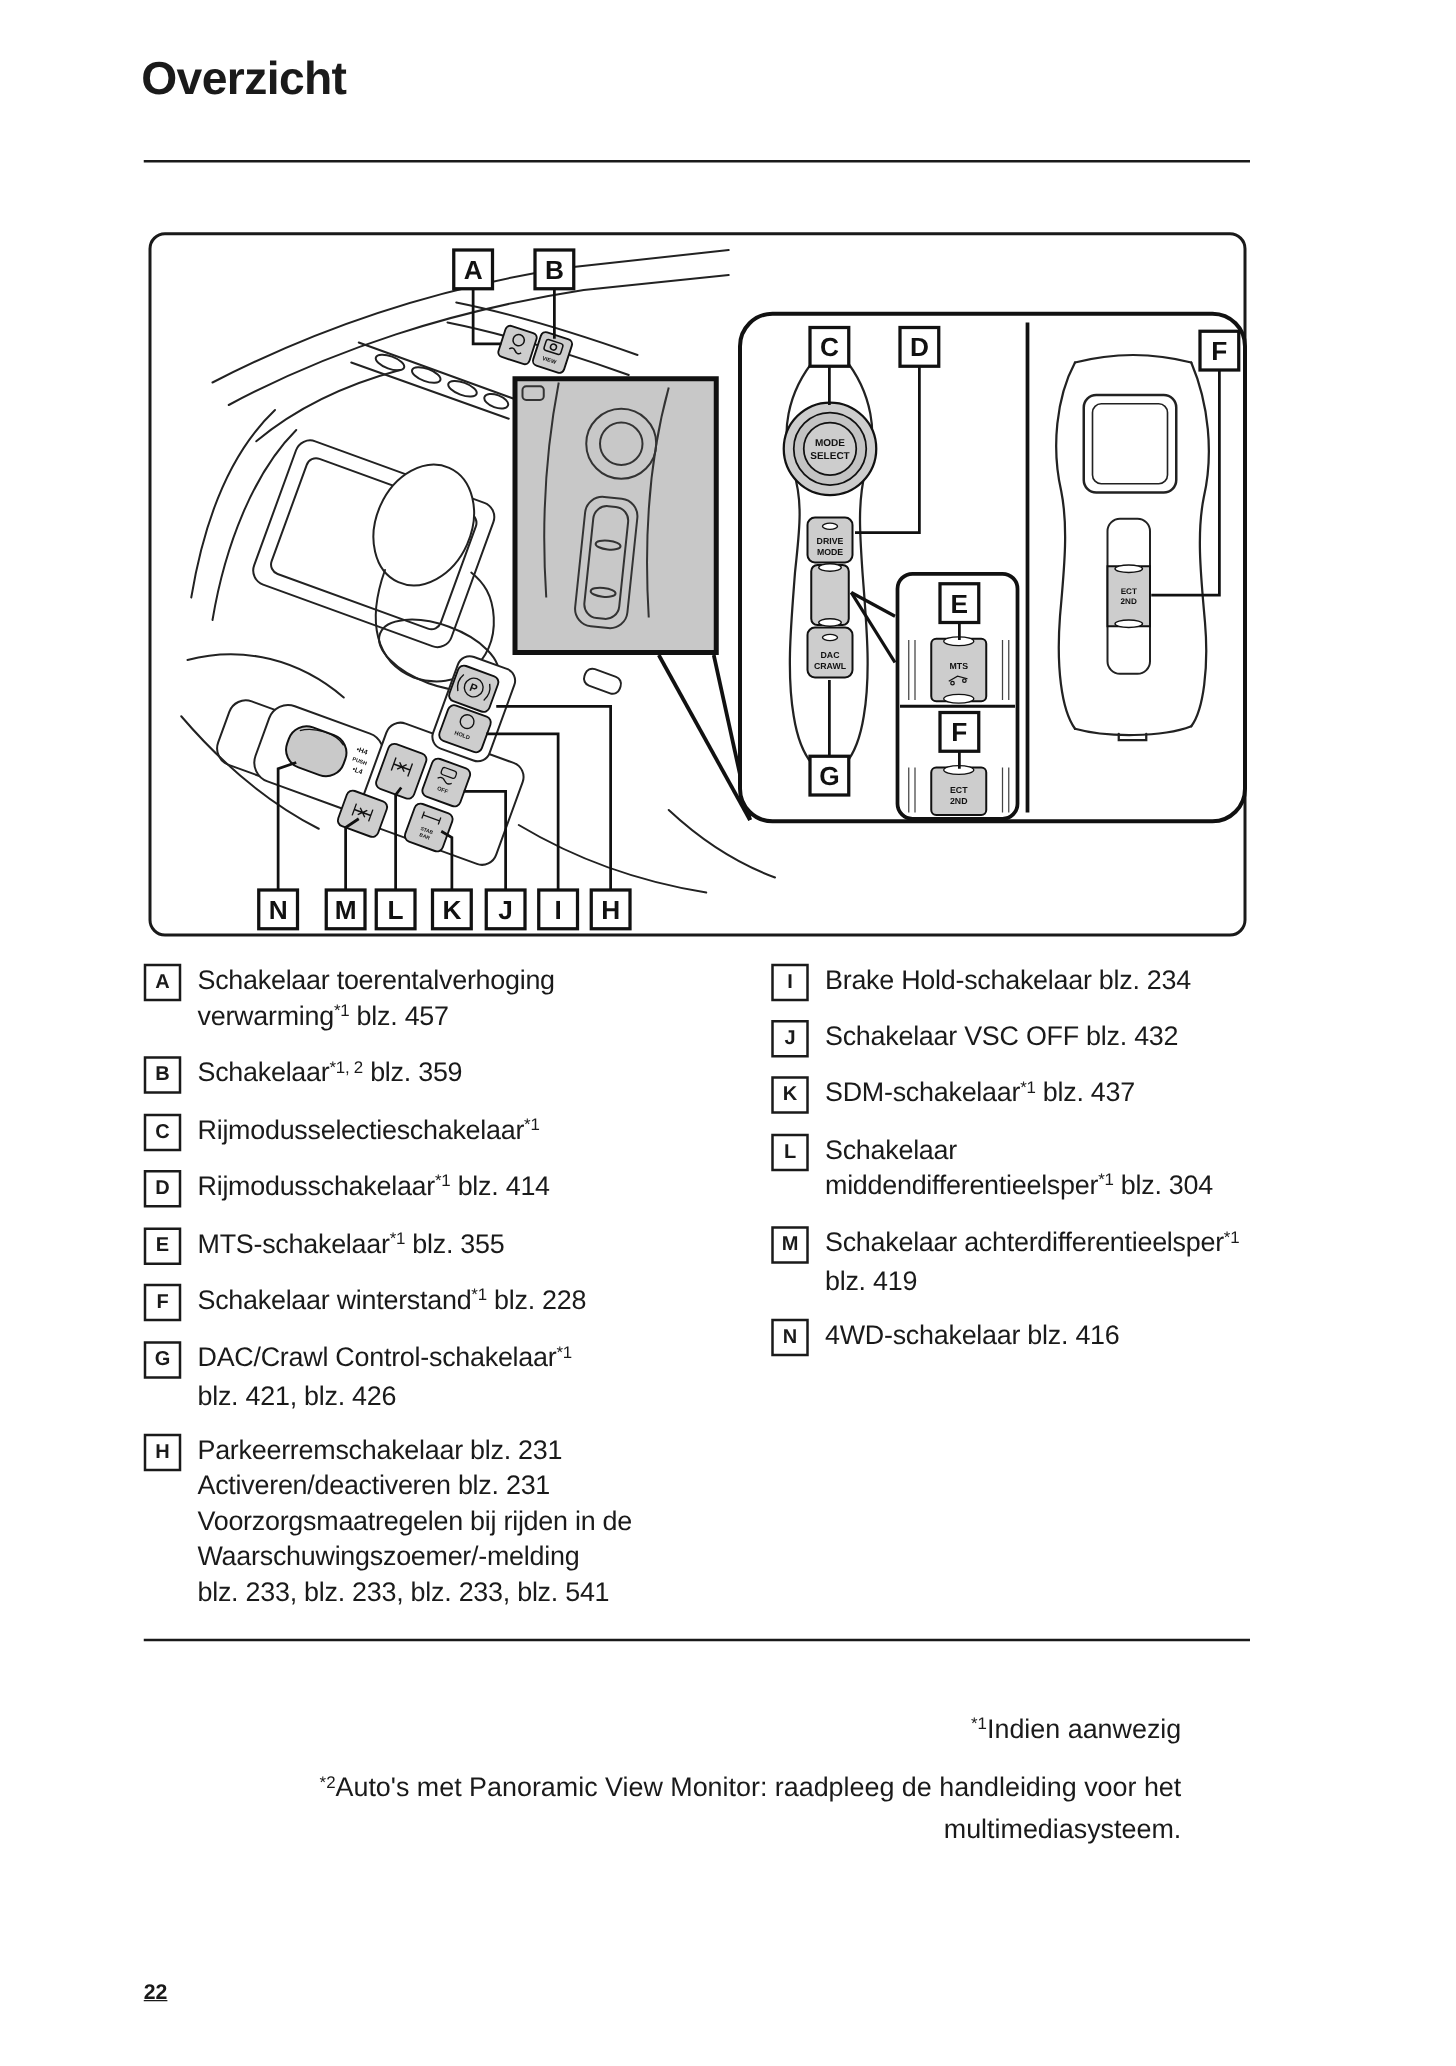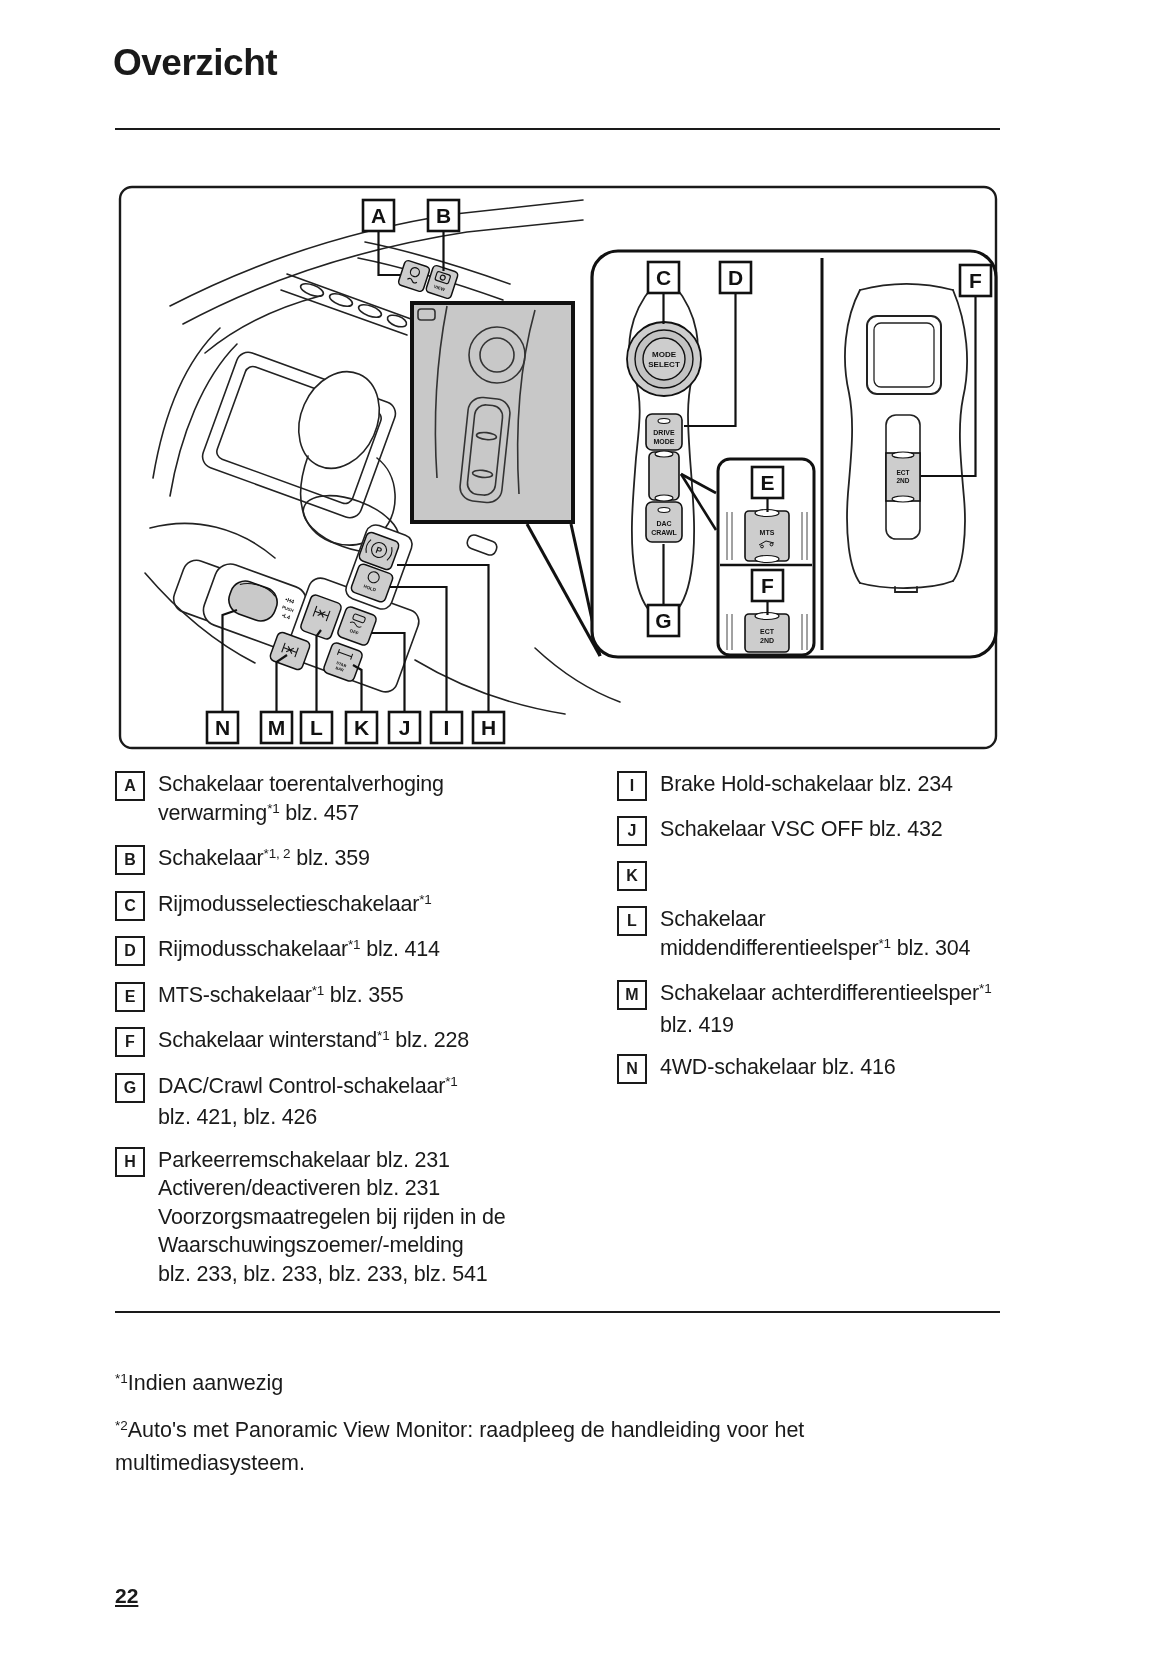--- a/index.html
+++ b/index.html
@@ -11,22 +11,22 @@
   #diagram{position:absolute;left:115px;top:178px;}
   #legend{position:absolute;left:115px;top:770px;width:885px;display:flex;}
   .col-left{width:502px;flex:0 0 auto;}
   .col-right{flex:1;}
   .lg-item{display:flex;margin-bottom:14px;}
   .lg-box{flex:0 0 auto;width:26px;height:26px;border:2px solid #1a1a1a;margin-right:13px;margin-top:1px;
           display:flex;align-items:center;justify-content:center;font-size:16px;font-weight:bold;}
   .lg-text{font-size:21.5px;line-height:28.5px;letter-spacing:-0.2px;}
   .sup{font-size:13.5px;position:relative;top:-7px;}
   #footnotes{position:absolute;left:115px;top:1368px;width:830px;font-size:21.5px;line-height:31px;}
-  .footnote{margin-bottom:14px;}
-  #pagenum{position:absolute;left:115px;top:1584px;font-size:21px;font-weight:bold;text-decoration:underline;}
+  .footnote{margin-bottom:14px;text-align:right;}
+  #pagenum{position:absolute;left:115px;top:1584px;font-size:17px;font-weight:bold;text-decoration:underline;}
   svg text{font-family:"Liberation Sans",sans-serif;}
   .lblbox{fill:#fff;stroke:#111;stroke-width:2.6px;}
   .lbltxt{font-size:21px;font-weight:bold;fill:#111;text-anchor:middle;}
   .btntxt{font-weight:bold;fill:#111;text-anchor:middle;}
 </style>
 </head>
 <body>
 
 <div id="page">
 
@@ -405,20 +405,23 @@
           </div>
         </div>
         <div class="lg-item">
           <div class="lg-box">J</div>
           <div class="lg-text">
             <div><span>Schakelaar VSC OFF blz. 432</span></div>
           </div>
         </div>
         <div class="lg-item">
           <div class="lg-box">K</div>
+          <div class="lg-text">
+            <div><span>SDM-schakelaar</span><span class="sup">*1</span><span> blz. 437</span></div>
+          </div>
         </div>
         <div class="lg-item">
           <div class="lg-box">L</div>
           <div class="lg-text">
             <div><span>Schakelaar</span></div>
             <div><span>middendifferentieelsper</span><span class="sup">*1</span><span> blz. 304</span></div>
           </div>
         </div>
         <div class="lg-item">
           <div class="lg-box">M</div>

